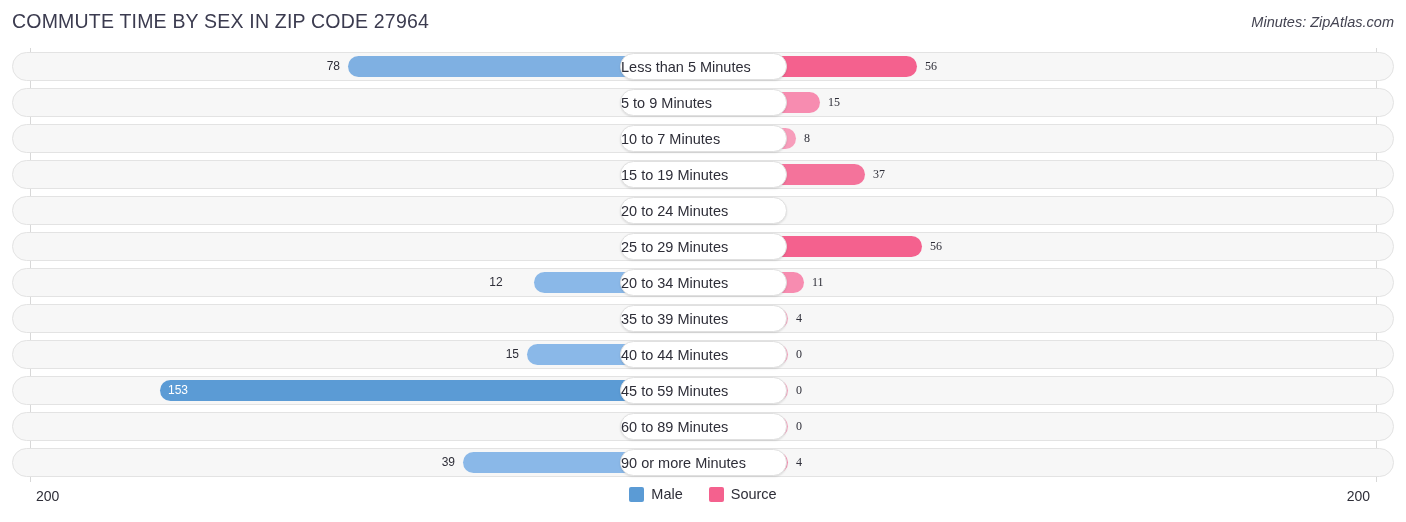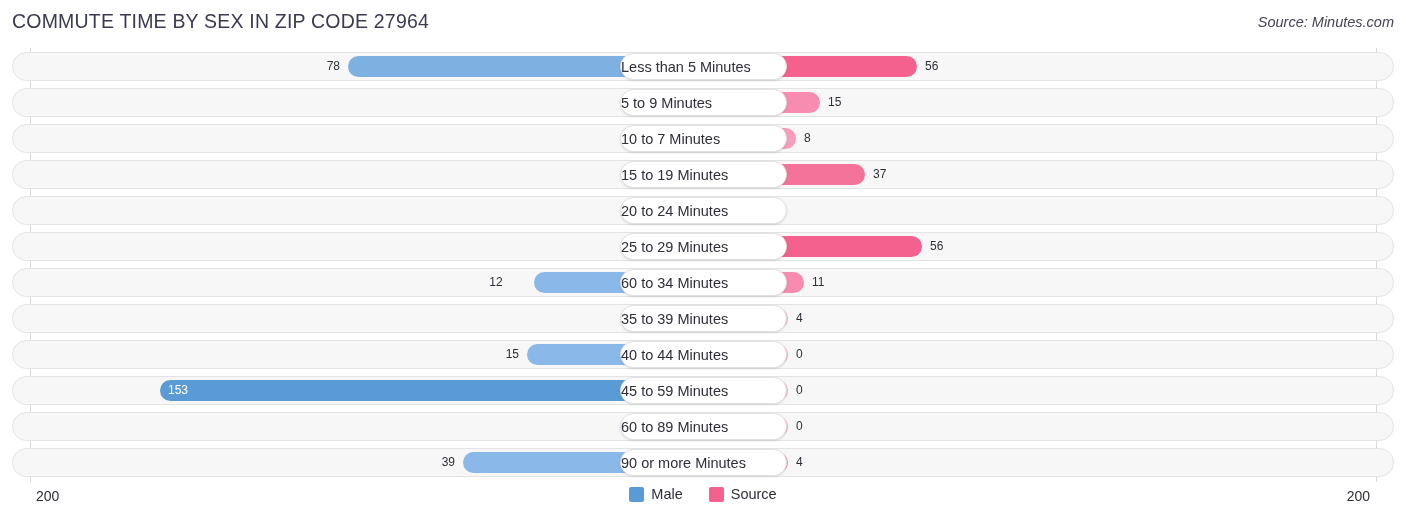--- a/index.html
+++ b/index.html
@@ -52,21 +52,21 @@
     border-radius:11px;
   }
   .bar-male  {right:691px;}
   .bar-female{left:691px;}
 
   .val{
     position:absolute;top:0;height:29px;line-height:29px;
     font-size:12px;color:#2e2e38;white-space:nowrap;
   }
   .val-male  {text-align:right;}
-  .val-female{text-align:left;}
+  .val-female{text-align:left;font-family:Liberation Serif, serif;}
   .val-inside{color:#ffffff;}
 
   .cat-pill{
     position:absolute;top:1px;height:27px;line-height:27px;
     left:608px;width:167px;
     background:#ffffff;
     border:1px solid #e0e0e0;
     border-radius:14px;
     text-align:left;
     font-size:14.5px;color:#2e2e38;
@@ -90,21 +90,21 @@
   }
   .legend-item{display:flex;align-items:center;gap:7px;}
   .legend-swatch{width:15px;height:15px;border-radius:2px;display:block;}
   .legend-label{font-size:14.5px;color:#2e2e38;white-space:nowrap;}
 </style>
 </head>
 <body>
 
 <div id="header">
   <div id="chart-title">COMMUTE TIME BY SEX IN ZIP CODE 27964</div>
-  <div id="source-label">Source: Minutes.com</div>
+  <div id="source-label">Minutes: ZipAtlas.com</div>
 </div>
 
 <div id="plot">
   <div class="axis-line" id="axis-left"></div>
   <div class="axis-line" id="axis-right"></div>
   <div id="rows-container">
       <div class="row" style="top: 4px;">
         <div class="track"></div>
         <div class="bar bar-male" style="width: 355px; background: rgb(127, 176, 226);"></div>
         <div class="val val-male" style="right: 1054px; width: 60px;">78</div>
@@ -151,21 +151,21 @@
         <div class="bar bar-female" style="width: 219px; background: rgb(244, 97, 142);"></div>
         <div class="val val-female" style="left: 918px; width: 60px;">56</div>
         <div class="cat-pill">25 to 29 Minutes</div>
       </div>
       <div class="row" style="top: 220px;">
         <div class="track"></div>
         <div class="bar bar-male" style="width: 169px; background: rgb(138, 184, 232);"></div>
         <div class="val val-male" style="right: 868px; width: 60px; text-align: center;">12</div>
         <div class="bar bar-female" style="width: 101px; background: rgb(247, 140, 176);"></div>
         <div class="val val-female" style="left: 800px; width: 60px;">11</div>
-        <div class="cat-pill">60 to 34 Minutes</div>
+        <div class="cat-pill">20 to 34 Minutes</div>
       </div>
       <div class="row" style="top: 256px;">
         <div class="track"></div>
         <div class="bar bar-male" style="width: 65px; background: rgb(174, 203, 235);"></div>
         <div class="val val-male" style="right: 764px; width: 60px;">0</div>
         <div class="bar bar-female" style="width: 85px; background: rgb(247, 164, 192);"></div>
         <div class="val val-female" style="left: 784px; width: 60px;">4</div>
         <div class="cat-pill">35 to 39 Minutes</div>
       </div>
       <div class="row" style="top: 292px;">

